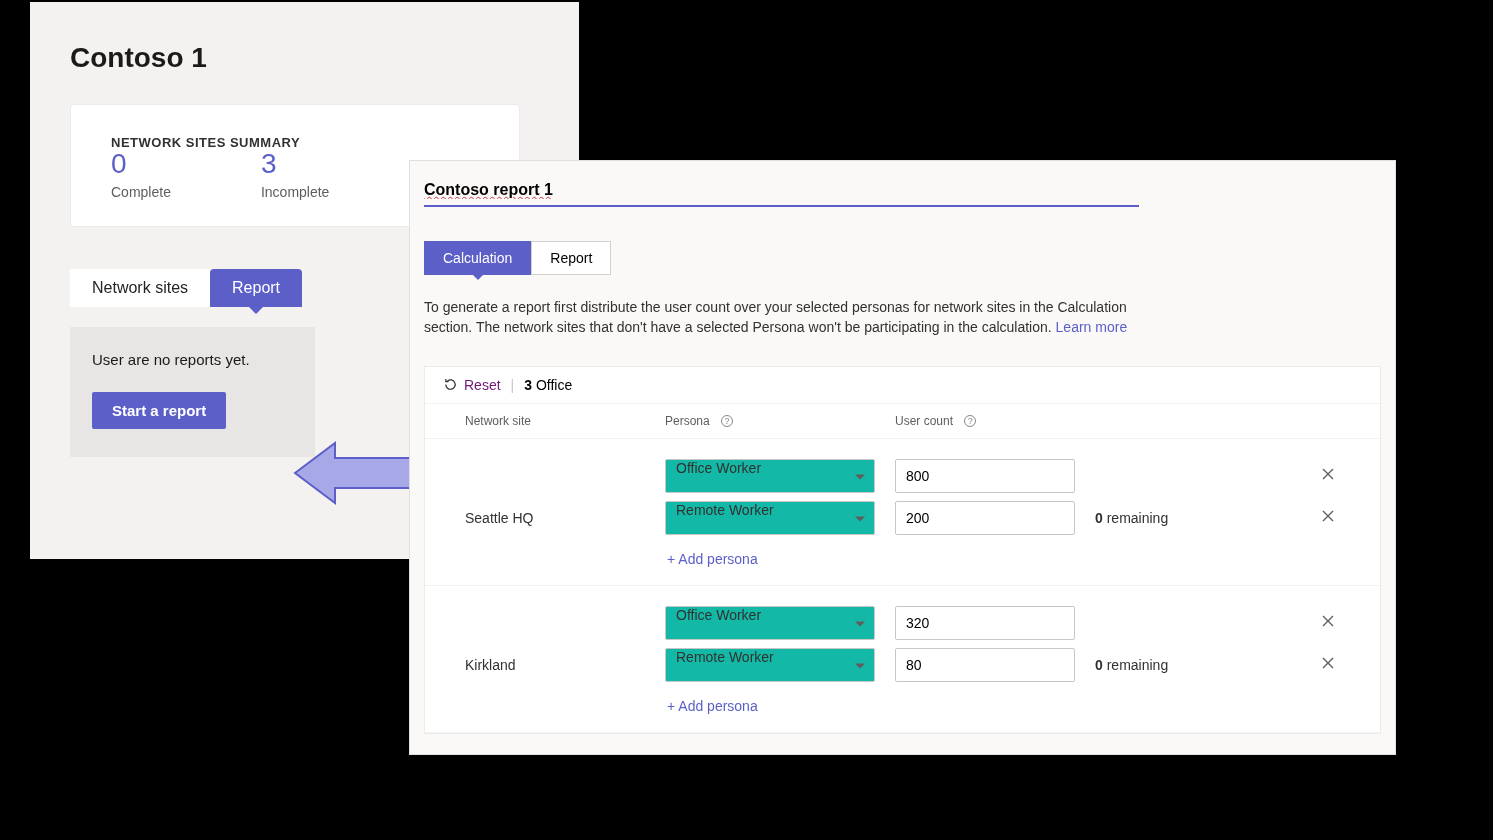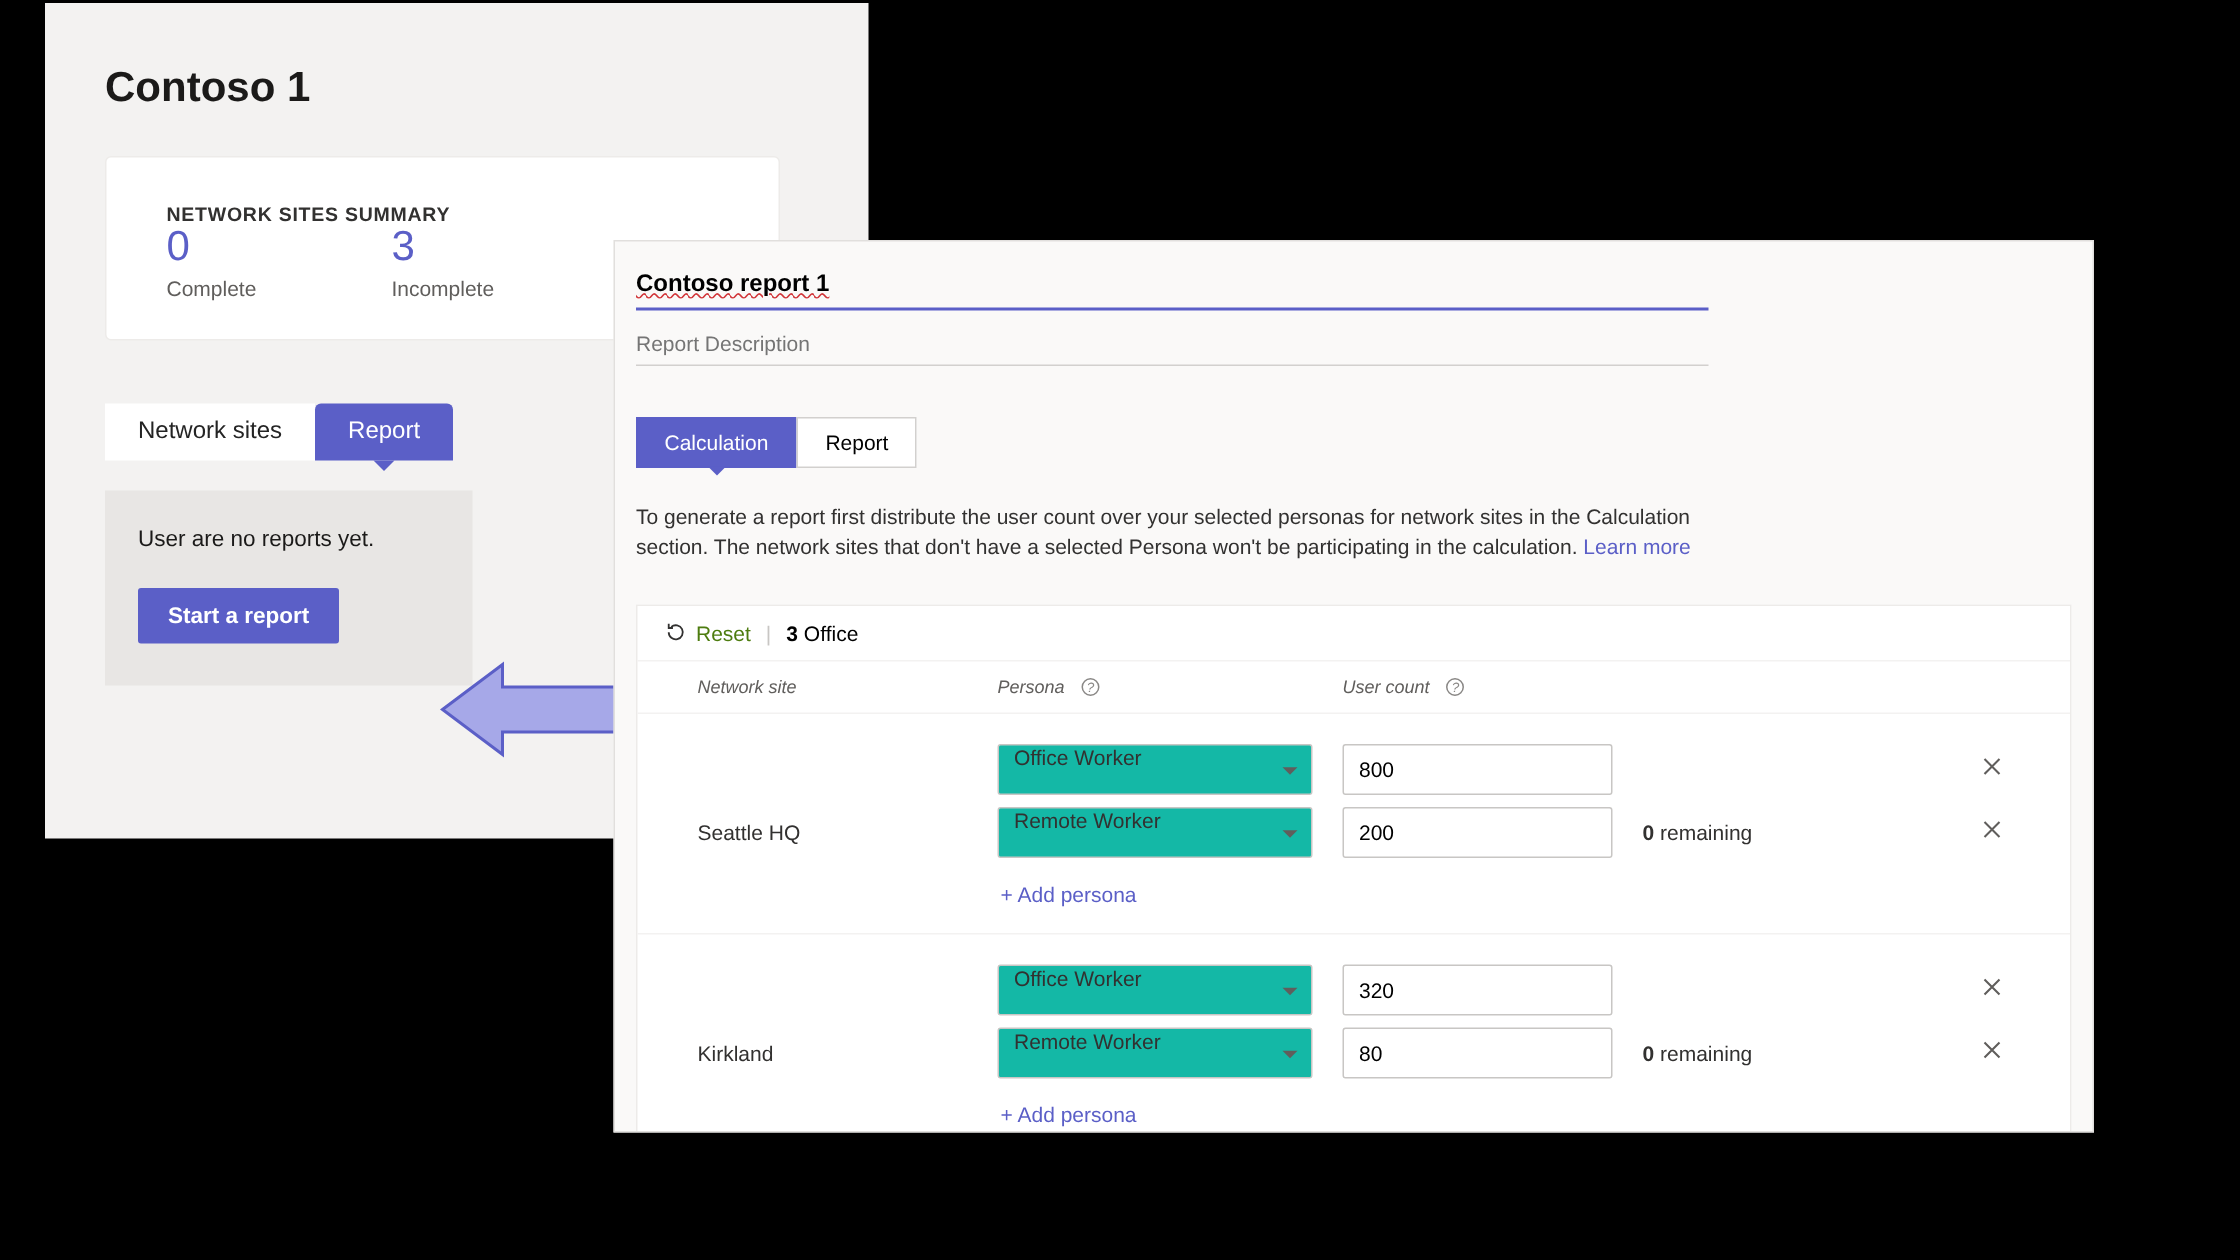--- a/index.html
+++ b/index.html
@@ -154,32 +154,32 @@
     margin-top: 28px;
     border: 1px solid #edebe9;
     background:#fff;
   }
   .toolbar {
     display:flex; align-items:center; gap:10px;
     padding: 10px 18px;
     font-size:14px;
     border-bottom:1px solid #f3f2f1;
   }
-  .reset-btn { display:flex; align-items:center; gap:6px; background:none; border:none; font-size:14px; color:#4d7c0f; cursor:pointer;}
+  .reset-btn { display:flex; align-items:center; gap:6px; background:none; border:none; font-size:14px; color:#701a75; cursor:pointer;}
   .divider { color:#c8c6c4; }
   .items-count b { font-weight:600; }
 
   .grid-head, .grid-row {
     display:grid;
     grid-template-columns: 200px 230px 200px 180px 60px;
     align-items:center;
     padding: 0 18px 0 40px;
   }
   .grid-head { font-size:12px; color:#605e5c; padding-top:10px; padding-bottom:10px; border-bottom:1px solid #f3f2f1;}
-  .col-head { display:flex; align-items:center; gap:4px;font-style:italic;}
+  .col-head { display:flex; align-items:center; gap:4px;}
   .info-icon { width:12px; height:12px; border:1px solid #8a8886; border-radius:50%; display:inline-flex; align-items:center; justify-content:center; font-size:9px; color:#8a8886; }
 
   .site-group { border-bottom:1px solid #f3f2f1; padding:16px 0 14px 0;}
   .persona-select {
     width: 210px; height:34px;
     border:1px solid #c8c6c4; border-radius:2px;
     padding: 0 28px 16px 10px;
     font-size:14px; color:#323130;
     background:#14b8a6;
     appearance:none;
@@ -239,21 +239,20 @@
     <button class="start-btn">Start a report</button>
   </div>
 
   <svg class="arrow-annot" width="130" height="80">
     <polygon points="5,40 45,10 45,25 120,25 120,55 45,55 45,70" fill="#a6a8e8" stroke="#5b5fc7" stroke-width="2"></polygon>
   </svg>
 </div>
 
 <div class="right-panel">
   <input class="rpt-name" value="Contoso report 1" style="">
-  <input class="rpt-desc" placeholder="Report Description" style="">
 
   <div class="rp-tabs">
     <button class="rp-tab active">Calculation</button>
     <button class="rp-tab">Report</button>
   </div>
 
   <p class="info-text">
     <span>To generate a report first distribute the user count over your selected personas for network sites in the Calculation section. The network sites that don't have a selected Persona won't be participating in the calculation. </span><a>Learn more</a>
   </p>
 

